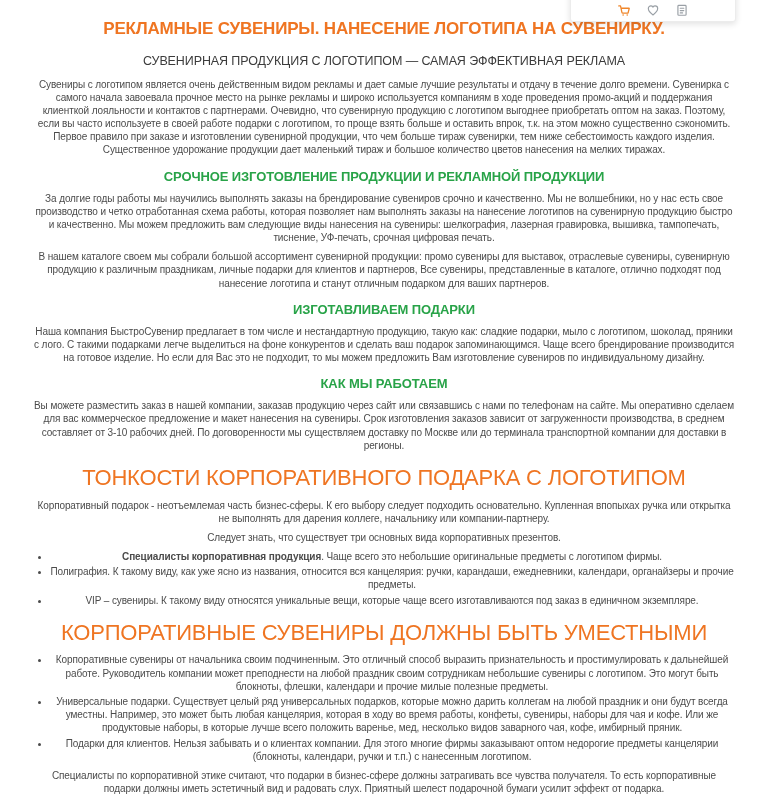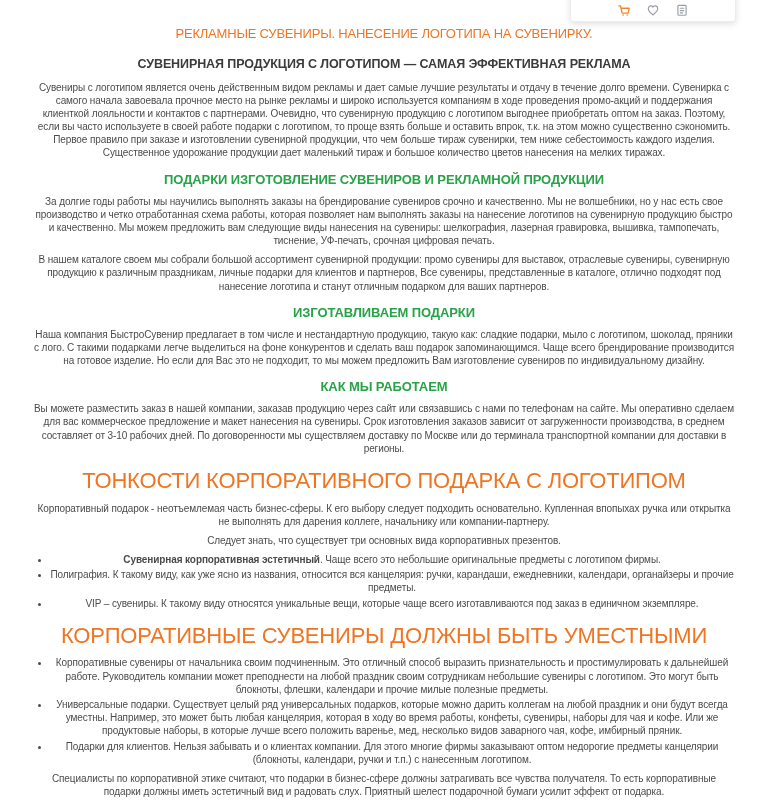--- a/index.html
+++ b/index.html
@@ -25,25 +25,25 @@
     display:flex;align-items:flex-end;justify-content:center;
     gap:15px;padding-bottom:4px;z-index:5;
   }
   .top-panel .icon{width:14px;height:14px;display:inline-block;cursor:pointer;}
   .top-panel svg{width:14px;height:14px;display:block;}
 
   main.article{
     width:700px;margin:0 auto;padding-top:16px;text-align:center;
   }
   h1.page-title{
-    font-size:13px;font-weight:normal;color:var(--orange);
-    margin:10px 0 14px 0;letter-spacing:-0.2px;line-height:1.25;
+    font-size:17px;font-weight:bold;color:var(--orange);
+    margin:2px 0 14px 0;letter-spacing:-0.2px;line-height:1.25;
   }
   .h-dark{
-    font-size:12.5px;font-weight:bold;color:var(--heading-dark);
+    font-size:12.5px;font-weight:normal;color:var(--heading-dark);
     margin:12px 0 8px 0;letter-spacing:-0.1px;line-height:1.3;
   }
   .h-green{
     font-size:13px;font-weight:bold;color:var(--green);
     margin:12px 0 5px 0;letter-spacing:-0.1px;line-height:1.3;
   }
   .h-orange{
     font-size:22px;font-weight:normal;color:var(--orange);
     margin:12px 0 6px 0;letter-spacing:-0.2px;line-height:1.3;
   }
@@ -85,32 +85,32 @@
       <line x1="9" y1="17" x2="13" y2="17"></line>
     </svg>
   </span>
 </div>
 
 <main class="article">
   <h1 class="page-title">РЕКЛАМНЫЕ СУВЕНИРЫ. НАНЕСЕНИЕ ЛОГОТИПА НА СУВЕНИРКУ.</h1>
   <div id="blocks">
       <h2 class="h-dark">СУВЕНИРНАЯ ПРОДУКЦИЯ С ЛОГОТИПОМ — САМАЯ ЭФФЕКТИВНАЯ РЕКЛАМА</h2>
       <p class="body-p">Сувениры с логотипом является очень действенным видом рекламы и дает самые лучшие результаты и отдачу в течение долго времени. Сувенирка с самого начала завоевала прочное место на рынке рекламы и широко используется компаниям в ходе проведения промо-акций  и поддержания клиенткой лояльности и контактов с партнерами. Очевидно, что сувенирную продукцию с логотипом выгоднее приобретать оптом на заказ. Поэтому, если вы часто используете в своей работе подарки с логотипом, то проще взять больше и оставить впрок, т.к. на этом можно существенно сэкономить.  Первое правило при заказе и изготовлении сувенирной продукции, что чем больше тираж сувенирки, тем ниже себестоимость каждого изделия. Существенное удорожание продукции дает маленький тираж и большое количество цветов нанесения на мелких тиражах.</p>
-      <h2 class="h-green">ПОДАРКИ ИЗГОТОВЛЕНИЕ СУВЕНИРОВ И РЕКЛАМНОЙ ПРОДУКЦИИ</h2>
+      <h2 class="h-green">СРОЧНОЕ ИЗГОТОВЛЕНИЕ ПРОДУКЦИИ И РЕКЛАМНОЙ ПРОДУКЦИИ</h2>
       <p class="body-p">За долгие годы работы мы научились выполнять заказы на брендирование сувениров срочно и качественно. Мы не волшебники, но у нас есть свое производство и четко отработанная схема работы, которая позволяет нам выполнять заказы на  нанесение логотипов на сувенирную продукцию быстро и качественно.  Мы можем предложить вам следующие виды нанесения на сувениры: шелкография, лазерная гравировка, вышивка, тампопечать, тиснение, УФ-печать, срочная цифровая печать.</p>
       <p class="body-p">В нашем каталоге своем мы собрали большой ассортимент сувенирной продукции: промо сувениры для выставок,  отраслевые сувениры, сувенирную продукцию к различным праздникам, личные подарки для клиентов и партнеров, Все сувениры, представленные в каталоге,  отлично подходят под нанесение логотипа  и станут отличным подарком для ваших партнеров.</p>
       <h2 class="h-green">ИЗГОТАВЛИВАЕМ ПОДАРКИ</h2>
       <p class="body-p">Наша компания БыстроСувенир  предлагает в том числе и нестандартную продукцию, такую как: сладкие подарки, мыло с логотипом, шоколад, пряники с лого. С такими подарками легче выделиться на фоне конкурентов и сделать ваш подарок запоминающимся. Чаще всего брендирование производится на готовое изделие. Но если для Вас это не подходит, то мы можем предложить Вам изготовление сувениров по индивидуальному дизайну.</p>
       <h2 class="h-green">КАК МЫ РАБОТАЕМ</h2>
       <p class="body-p">Вы можете разместить заказ в нашей компании, заказав продукцию через сайт или связавшись с нами по телефонам на сайте. Мы оперативно сделаем для вас коммерческое предложение и макет нанесения на сувениры. Срок изготовления заказов зависит от загруженности производства, в среднем составляет от 3-10 рабочих дней. По договоренности мы существляем доставку по Москве или до терминала транспортной компании для доставки в регионы.</p>
       <h2 class="h-orange">ТОНКОСТИ КОРПОРАТИВНОГО ПОДАРКА С ЛОГОТИПОМ</h2>
       <p class="body-p">Корпоративный подарок - неотъемлемая часть бизнес-сферы. К его выбору следует подходить основательно. Купленная впопыхах ручка или открытка не выполнять для дарения коллеге, начальнику или компании-партнеру.</p>
       <p class="body-p">Следует знать, что существует три основных вида корпоративных презентов.</p>
       <ul class="body-list">
-        <li><b class="lead">Сувенирная корпоративная эстетичный</b>. Чаще всего это небольшие оригинальные предметы с логотипом фирмы.</li>
+        <li><b class="lead">Специалисты корпоративная продукция</b>. Чаще всего это небольшие оригинальные предметы с логотипом фирмы.</li>
         <li>Полиграфия. К такому виду, как уже ясно из названия, относится вся канцелярия: ручки, карандаши, ежедневники, календари, органайзеры и прочие предметы.</li>
         <li>VIP – сувениры. К такому виду относятся уникальные вещи, которые чаще всего изготавливаются под заказ в единичном экземпляре.</li>
       </ul>
       <h2 class="h-orange">КОРПОРАТИВНЫЕ СУВЕНИРЫ ДОЛЖНЫ БЫТЬ УМЕСТНЫМИ</h2>
       <ul class="body-list">
         <li>Корпоративные сувениры от начальника своим подчиненным. Это отличный способ выразить признательность и простимулировать к дальнейшей работе. Руководитель компании может преподнести на любой праздник своим сотрудникам небольшие сувениры с логотипом. Это могут быть блокноты, флешки, календари и прочие милые полезные предметы.</li>
         <li>Универсальные подарки. Существует целый ряд универсальных подарков, которые можно дарить коллегам на любой праздник и они будут всегда уместны. Например, это может быть любая канцелярия, которая в ходу во время работы, конфеты, сувениры, наборы для чая и кофе. Или же продуктовые наборы, в которые лучше всего положить варенье, мед, несколько видов заварного чая, кофе, имбирный пряник.</li>
         <li>Подарки для клиентов. Нельзя забывать и о клиентах компании. Для этого многие фирмы заказывают оптом недорогие предметы канцелярии (блокноты, календари, ручки и т.п.) с нанесенным логотипом.</li>
       </ul>
       <p class="body-p">Специалисты по корпоративной этике считают, что подарки в бизнес-сфере должны затрагивать все чувства получателя. То есть корпоративные подарки должны иметь эстетичный вид и радовать слух. Приятный шелест подарочной бумаги усилит эффект от подарка.</p>

